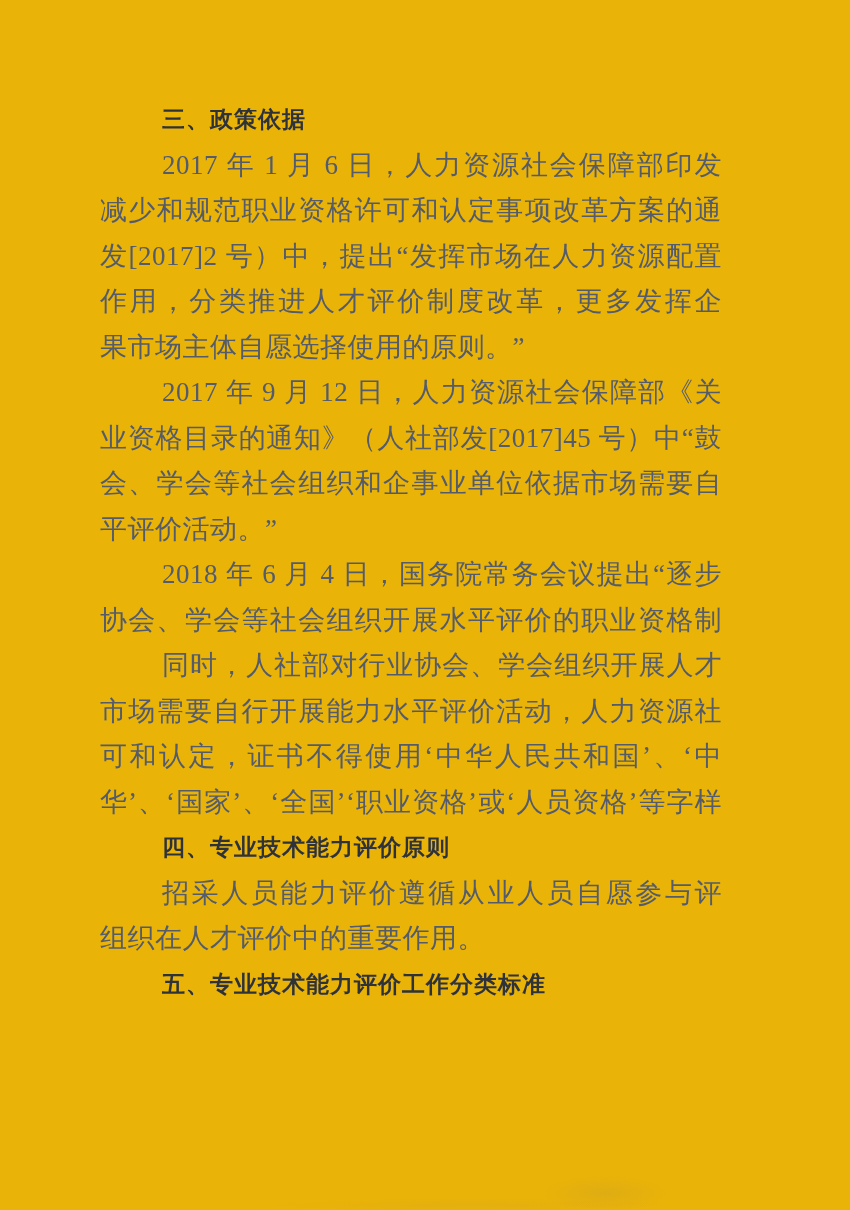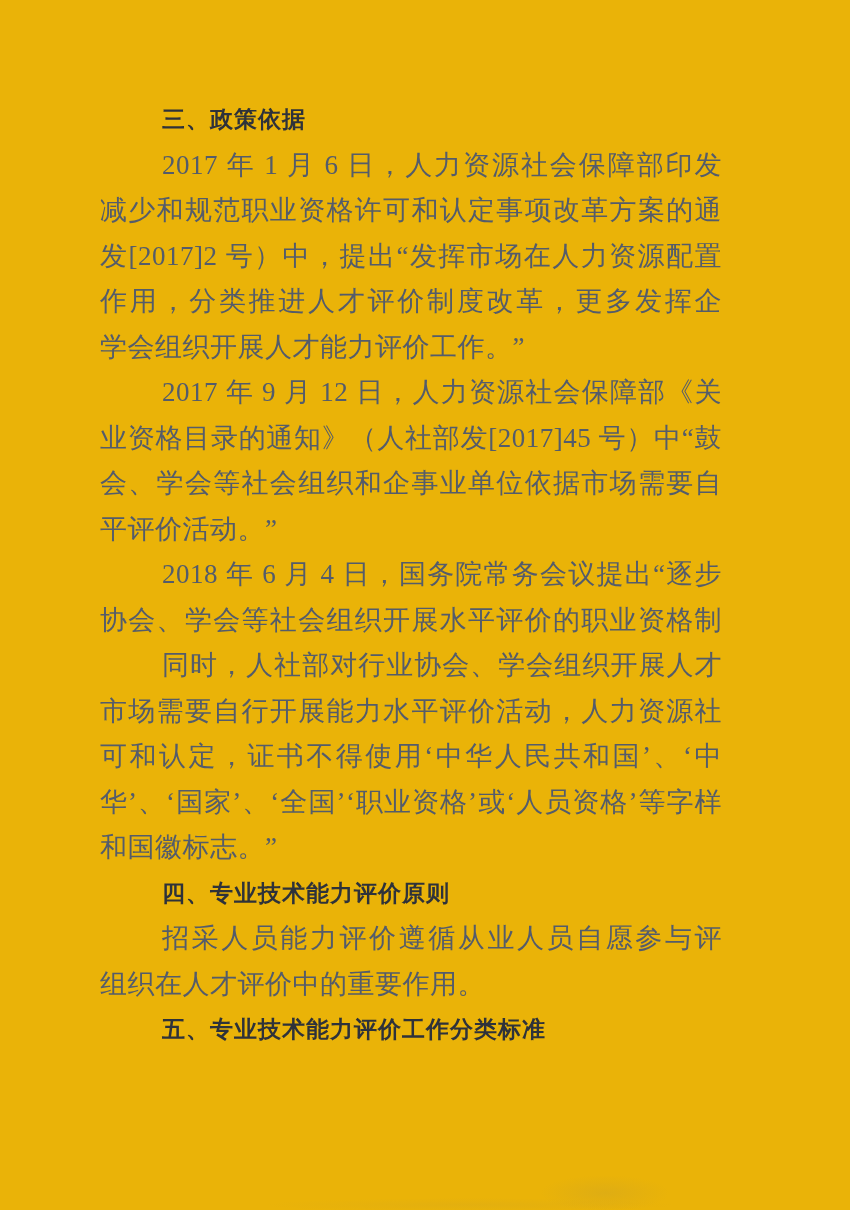--- a/index.html
+++ b/index.html
@@ -65,35 +65,34 @@
 
 <div class="page">
   <div class="textblock">
 
     <div class="line heading">三、政策依据</div>
 
     <div class="line full indent">2017 年 1 月 6 日，人力资源社会保障部印发《关于进一步</div>
     <div class="line full">减少和规范职业资格许可和认定事项改革方案的通知》（人社部</div>
     <div class="line full">发[2017]2 号）中，提出“发挥市场在人力资源配置中的决定性</div>
     <div class="line full">作用，分类推进人才评价制度改革，更多发挥企业、行业和社会</div>
-    <div class="line last">学会组织开展人才能力评价工作。”</div>
+    <div class="line last">果市场主体自愿选择使用的原则。”</div>
 
     <div class="line full indent">2017 年 9 月 12 日，人力资源社会保障部《关于公布国家职</div>
     <div class="line full">业资格目录的通知》（人社部发[2017]45 号）中“鼓励行业协</div>
     <div class="line full">会、学会等社会组织和企事业单位依据市场需要自行开展能力水</div>
     <div class="line last">平评价活动。”</div>
 
     <div class="line full indent">2018 年 6 月 4 日，国务院常务会议提出“逐步建立由行业</div>
     <div class="line full">协会、学会等社会组织开展水平评价的职业资格制度”的要求。</div>
 
     <div class="line full indent">同时，人社部对行业协会、学会组织开展人才能力评价工作</div>
     <div class="line full">市场需要自行开展能力水平评价活动，人力资源社会保障部印发</div>
     <div class="line full">可和认定，证书不得使用‘中华人民共和国’、‘中国’、‘中</div>
     <div class="line full">华’、‘国家’、‘全国’‘职业资格’或‘人员资格’等字样</div>
-    <div class="line last">和国徽标志。”</div>
 
     <div class="line heading">四、专业技术能力评价原则</div>
 
     <div class="line full indent">招采人员能力评价遵循从业人员自愿参与评价，能力评价结</div>
     <div class="line last">组织在人才评价中的重要作用。</div>
 
     <div class="line heading">五、专业技术能力评价工作分类标准</div>
 
   </div>
 

